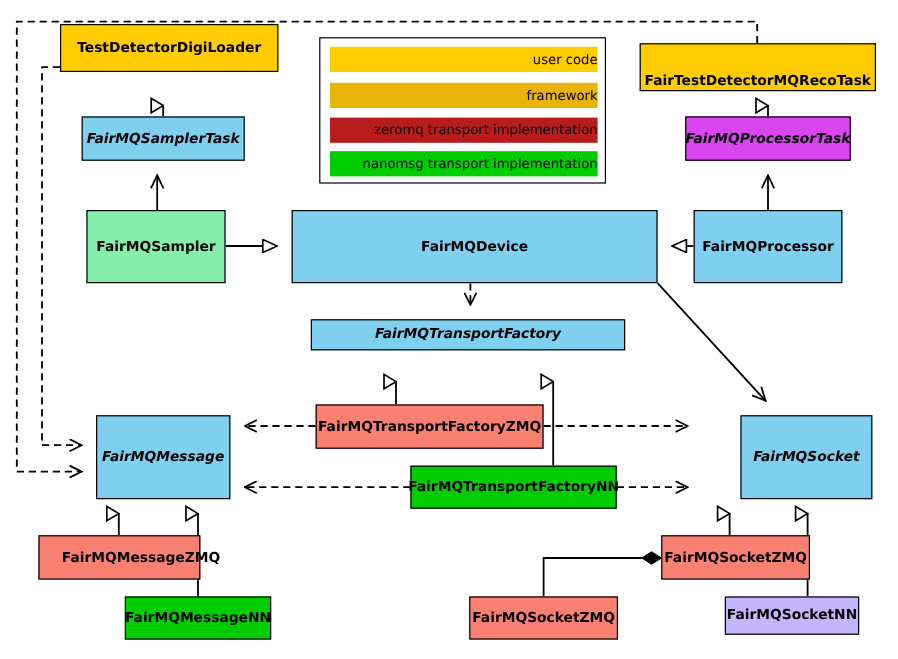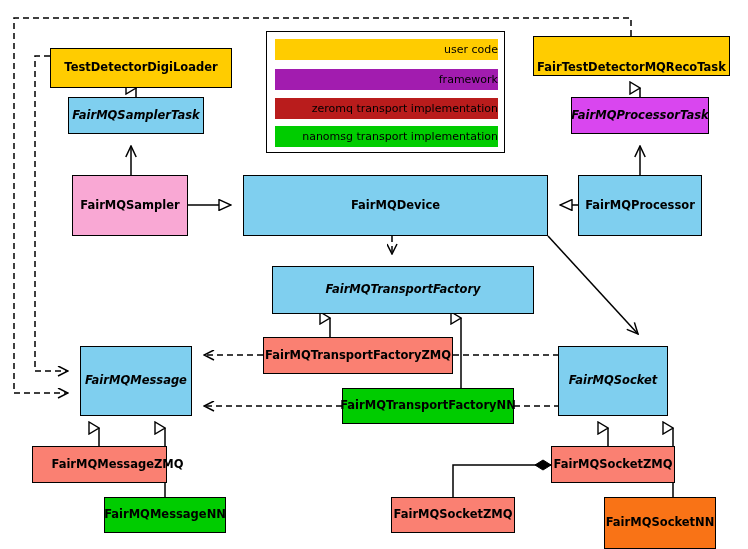--- a/index.html
+++ b/index.html
@@ -168,93 +168,93 @@
 
     <g>
       <line x1="673" y1="497" x2="673" y2="428" stroke="#000" stroke-width="1.5" marker-end="url(#hollow-tri-up)"></line>
     </g>
 
     <g>
       <path d="M453,497 L453,465 L551,465" fill="none" stroke="#000" stroke-width="1.5" marker-end="url(#filled-diamond)"></path>
     </g>
   </svg>
 
-  <div class="node" style="left:50px; top:48px; width:182px; height:40px; background:#FFCC00;">
+  <div class="node" style="left:50px; top:20px; width:182px; height:40px; background:#FFCC00;">
     <span>TestDetectorDigiLoader</span>
   </div>
 
   <div class="node" style="left:533px; top:36px; width:197px; height:40px; background:#FFCC00;align-items:flex-end;">
     <span>FairTestDetectorMQRecoTask</span>
   </div>
 
   <div class="node abstract" style="left:68px; top:97px; width:136px; height:37px; background:#7FCFEF;">
     <span>FairMQSamplerTask</span>
   </div>
 
   <div class="node abstract" style="left:571px; top:97px; width:138px; height:37px; background:#d946ef;">
     <span>FairMQProcessorTask</span>
   </div>
 
-  <div class="node" style="left:72px; top:175px; width:116px; height:61px; background:#f9a8d4;">
+  <div class="node" style="left:72px; top:175px; width:116px; height:61px; background:#86efac;">
     <span>FairMQSampler</span>
   </div>
 
   <div class="node" style="left:243px; top:175px; width:305px; height:61px; background:#7FCFEF;">
     <span>FairMQDevice</span>
   </div>
 
   <div class="node" style="left:578px; top:175px; width:124px; height:61px; background:#7FCFEF;">
     <span>FairMQProcessor</span>
   </div>
 
-  <div class="node abstract" style="left:272px; top:266px; width:262px; height:48px; background:#7FCFEF;">
+  <div class="node abstract" style="left:259px; top:266px; width:262px; height:26px; background:#7FCFEF;">
     <span>FairMQTransportFactory</span>
   </div>
 
   <div class="node" style="left:263px; top:337px; width:190px; height:37px; background:#FA8072;">
     <span>FairMQTransportFactoryZMQ</span>
   </div>
 
   <div class="node" style="left:342px; top:388px; width:172px; height:36px; background:#00CC00;text-align:center;">
     <span>FairMQTransportFactoryNN</span>
   </div>
 
   <div class="node abstract" style="left:80px; top:346px; width:112px; height:70px; background:#7FCFEF;">
     <span>FairMQMessage</span>
   </div>
 
-  <div class="node abstract" style="left:558px; top:346px; width:110px; height:70px; background:#7FCFEF;">
+  <div class="node abstract" style="left:617px; top:346px; width:110px; height:70px; background:#7FCFEF;">
     <span>FairMQSocket</span>
   </div>
 
   <div class="node" style="left:32px; top:446px; width:135px; height:37px; background:#FA8072;padding-left:39px;">
     <span>FairMQMessageZMQ</span>
   </div>
 
   <div class="node" style="left:104px; top:497px; width:122px; height:36px; background:#00CC00;">
     <span>FairMQMessageNN</span>
   </div>
 
   <div class="node" style="left:551px; top:446px; width:124px; height:37px; background:#FA8072;">
     <span>FairMQSocketZMQ</span>
   </div>
 
-  <div class="node" style="left:604px; top:497px; width:112px; height:52px; background:#f97316;">
+  <div class="node" style="left:604px; top:497px; width:112px; height:32px; background:#c4b5fd;">
     <span>FairMQSocketNN</span>
   </div>
 
   <div class="node" style="left:391px; top:497px; width:124px; height:36px; background:#FA8072;">
     <span>FairMQSocketZMQ</span>
   </div>
 
   <div class="legend-box" style="left:266px; top:31px; width:239px; height:122px;">
     <div class="legend-row" style="left:8px; top:7px; width:223px; height:21px; background:#FFCC00;">
       <span>user code</span>
     </div>
-    <div class="legend-row" style="left:8px; top:37px; width:223px; height:21px; background:#a21caf;">
+    <div class="legend-row" style="left:8px; top:37px; width:223px; height:21px; background:#eab308;">
       <span>framework</span>
     </div>
     <div class="legend-row" style="left:8px; top:66px; width:223px; height:21px; background:#b91c1c;padding-left:16px;">
       <span>zeromq transport implementation</span>
     </div>
     <div class="legend-row" style="left:8px; top:94px; width:223px; height:21px; background:#00CC00;">
       <span>nanomsg transport implementation</span>
     </div>
   </div>
 

